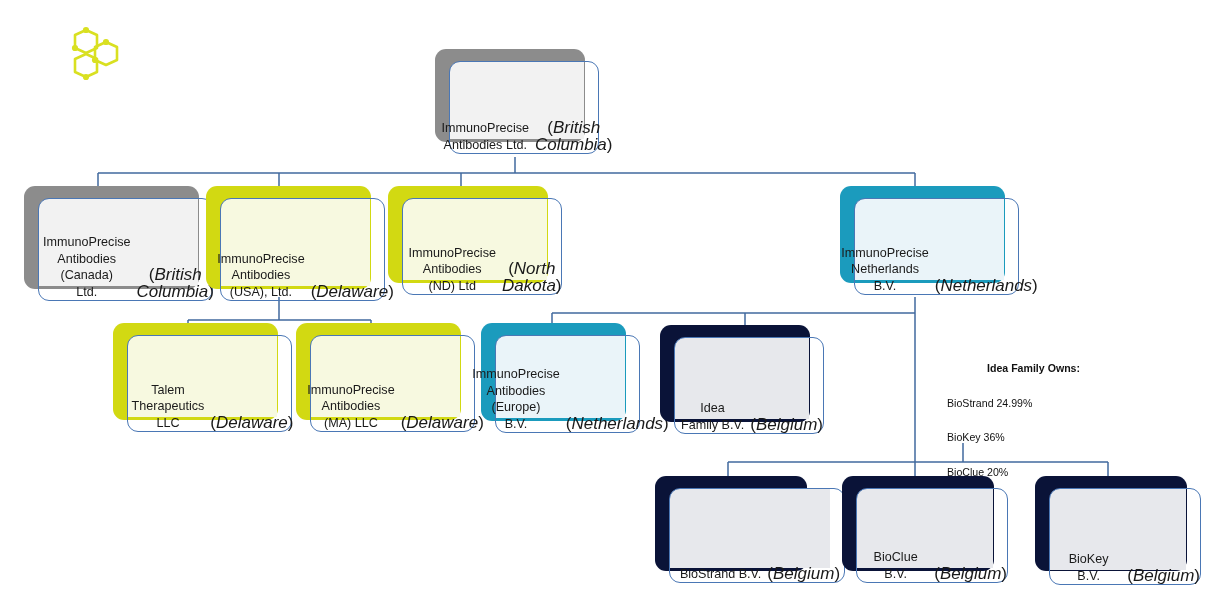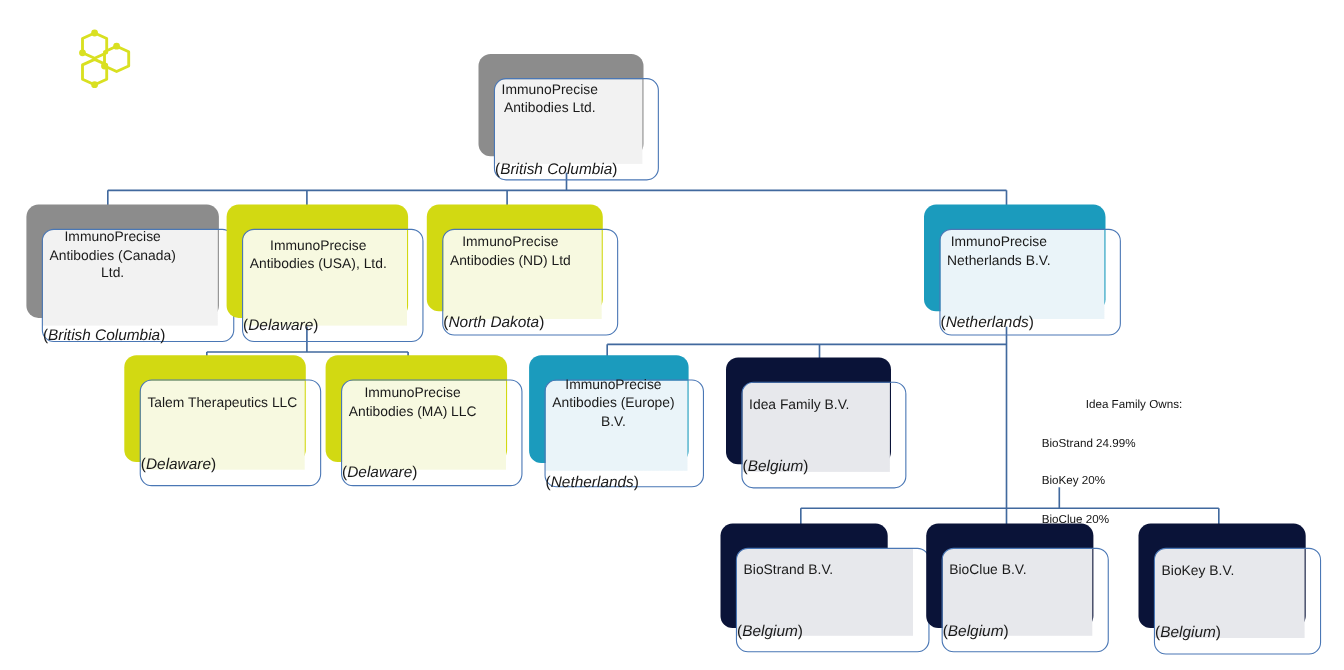--- a/index.html
+++ b/index.html
@@ -58,63 +58,63 @@
   }
   .node .shadow {
     position: absolute;
     left: 0;
     top: 0;
     border-radius: 11px;
   }
   .node .card {
     position: absolute;
     left: 14px;
-    top: 22px;
+    top: 12px;
     border: 1px solid #4a77b5;
     border-radius: 11px;
     background: #ffffff;
     box-sizing: border-box;
     display: flex;
-    flex-direction: column;
-    align-items: flex-start;
+    flex-direction: row;
+    align-items: flex-end;
     justify-content: center;
   }
   .node .label {
     text-align: center;
     color: #1a1a1a;
     font-size: 12.6px;
     line-height: 16.5px;
     padding: 0 6px;
     white-space: pre-line;
   }
   .node .jurisdiction {
     text-align: center;
     color: #1a1a1a;
-    font-size: 14px;
+    font-size: 17px;
     line-height: 16.5px;
     font-style: italic;
     padding-top: 7px;
     margin-top: 32px;
   }
   .node .jurisdiction .paren {
     font-style: normal;
   }
 
   
   #ownership-note {
     position: absolute;
     left: 947px;
     top: 361px;
     width: 150px;
     font-size: 10.6px;
     line-height: 14.6px;
     color: #111111;
   }
   #ownership-note .note-title {
-    font-weight: normal;
+    font-weight: bold;
     padding-left: 40px;
   }
   #ownership-note .note-line {
     white-space: nowrap;
     margin-top: 20px;
   }
 </style>
 </head>
 <body>
 
@@ -247,21 +247,21 @@
     <div class="shadow" style="width:150px; height:97px; background:#0a1338;"></div>
     <div class="card" style="width: 150px; height: 97px; background: linear-gradient(rgb(231, 232, 236), rgb(231, 232, 236)) 0px 0px / calc(100% - 14px) calc(100% - 14px) no-repeat;">
       <div class="label">Idea Family B.V.</div>
       <div class="jurisdiction"><span class="paren">(</span><span>Belgium</span><span class="paren">)</span></div>
     </div>
   </div>
 
   <div id="ownership-note">
     <div class="note-title">Idea Family Owns:</div>
     <div class="note-line">BioStrand 24.99%</div>
-    <div class="note-line">BioKey 20%</div>
+    <div class="note-line">BioKey 36%</div>
     <div class="note-line">BioClue 20%</div>
   </div>
 
   <div class="node" style="left:655px; top:476px; width:167px; height:110px;">
     <div class="shadow" style="width:152px; height:95px; background:#0a1338;"></div>
     <div class="card" style="width: 176px; height: 95px; background: linear-gradient(rgb(231, 232, 236), rgb(231, 232, 236)) 0px 0px / calc(100% - 14px) calc(100% - 14px) no-repeat;">
       <div class="label">BioStrand B.V.</div>
       <div class="jurisdiction"><span class="paren">(</span><span>Belgium</span><span class="paren">)</span></div>
     </div>
   </div>

